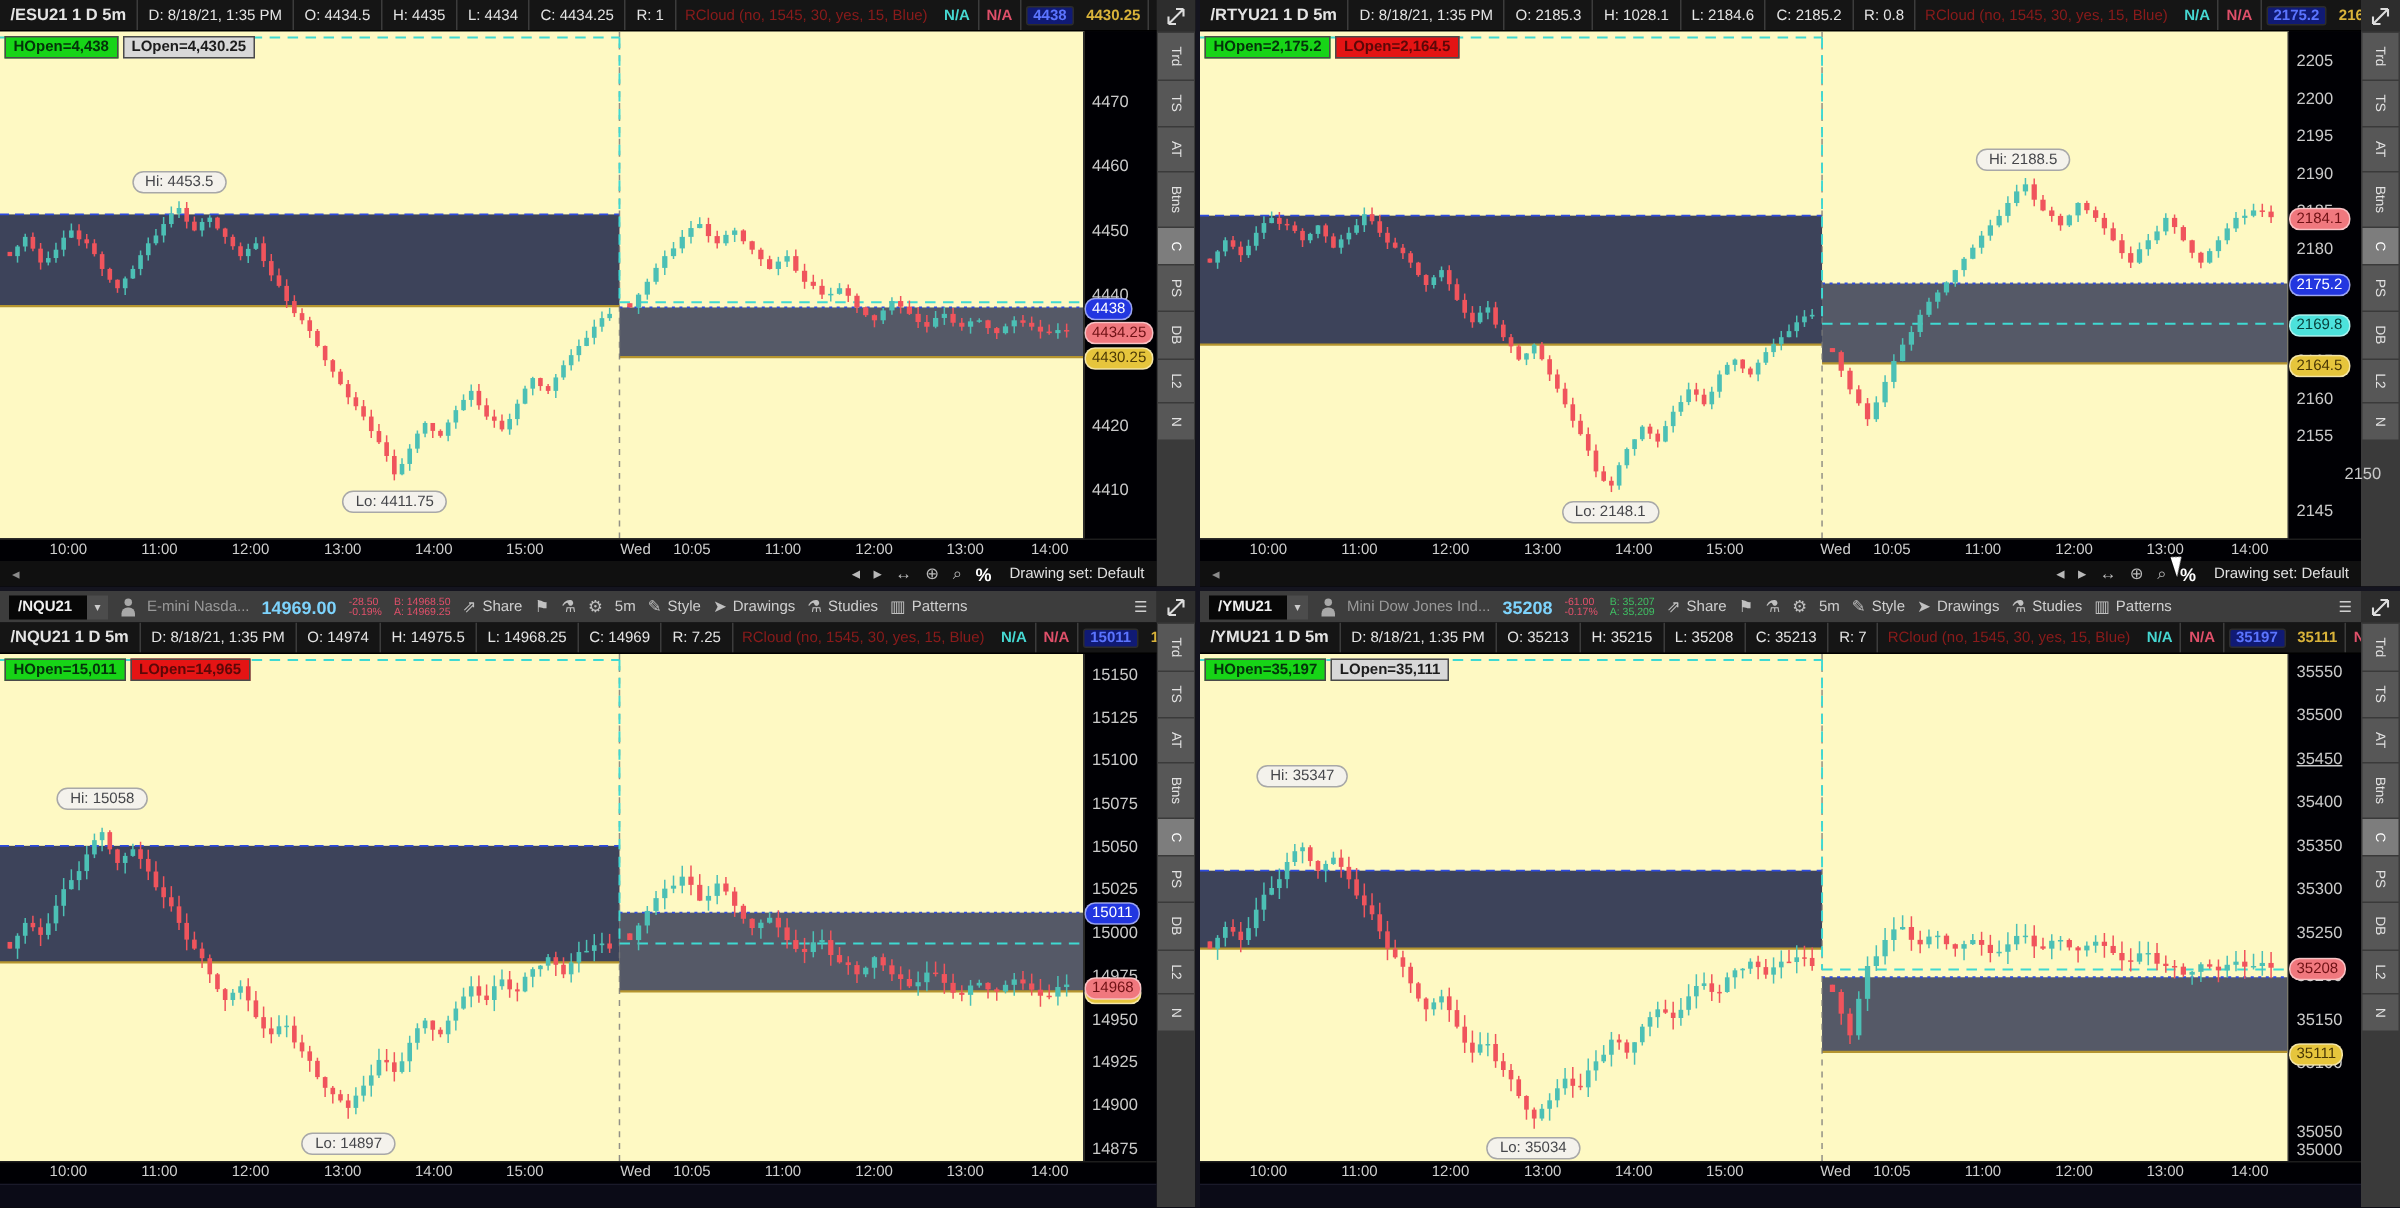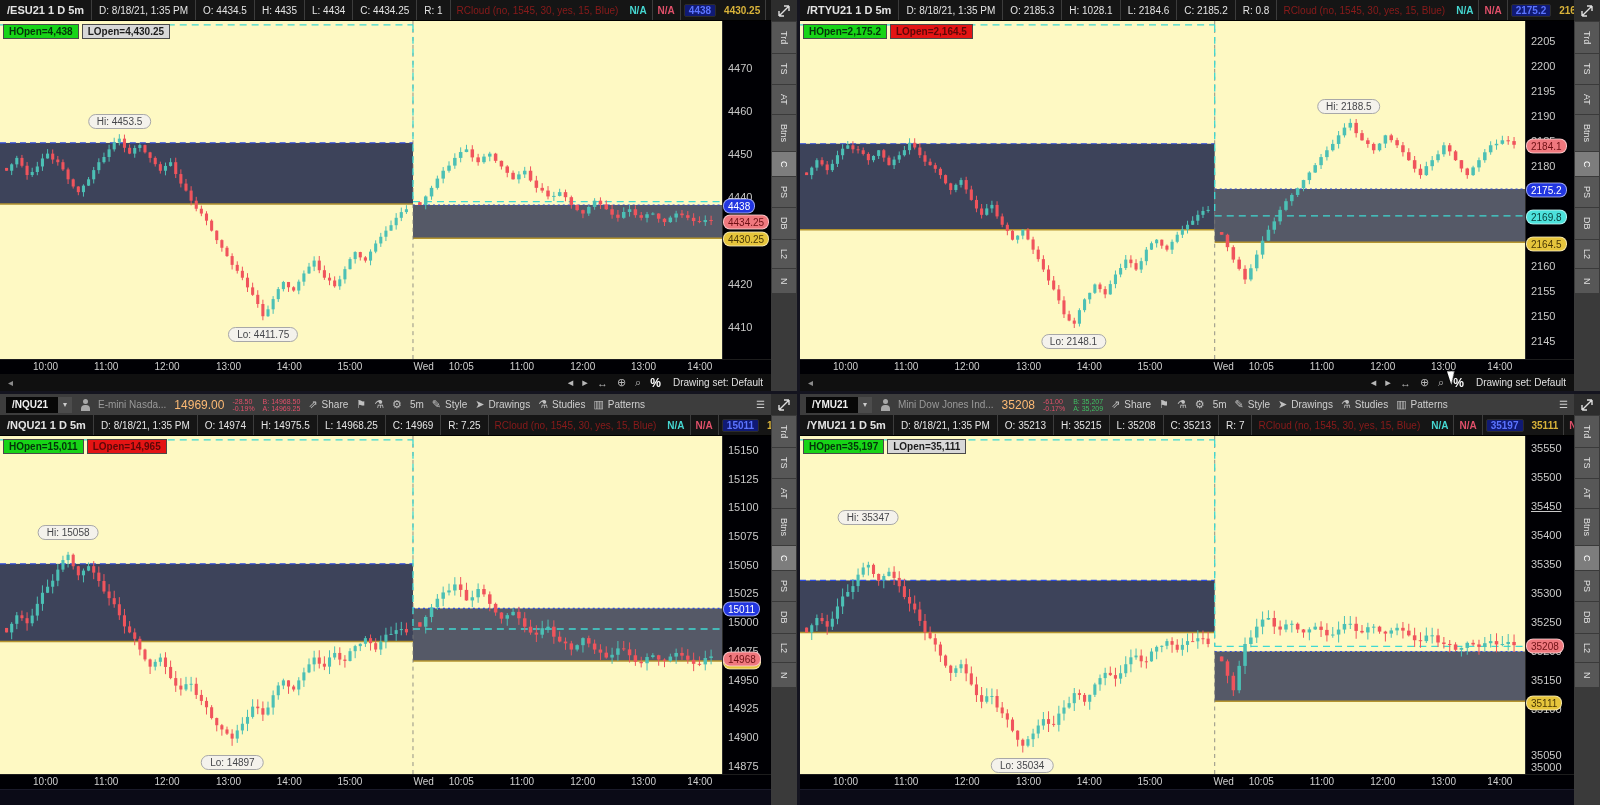--- a/index.html
+++ b/index.html
@@ -15,21 +15,21 @@
   .sidetab{flex:0 0 auto;margin:1px 1px 0 1px;background:#575757;color:#e2e2e2;font-size:9px;
            writing-mode:vertical-rl;display:flex;align-items:center;justify-content:center;
            padding:9px 0;cursor:pointer;}
   .sidetab.active{background:#7d7d7d;color:#fff;}
   .content{position:absolute;left:0;top:0;right:26px;bottom:0;display:flex;flex-direction:column;}
   .toolbar{height:21px;background:#3d3d3d;display:flex;align-items:center;gap:8px;padding:0 6px;flex:0 0 auto;}
   .symbox{display:flex;align-items:stretch;height:16px;}
   .symval{background:#070707;color:#f0f0f0;font-size:10px;font-weight:bold;padding:1px 6px;min-width:52px;display:flex;align-items:center;}
   .symchev{background:#4c4c4c;color:#ccc;font-size:8px;width:14px;display:flex;align-items:center;justify-content:center;cursor:pointer;}
   .tbname{color:#9a9a9a;font-size:10px;max-width:110px;overflow:hidden;white-space:nowrap;}
-  .tbprice{color:#fdba74;font-size:12px;font-weight:normal;}
+  .tbprice{color:#7dd3fc;font-size:12px;font-weight:bold;}
   .stack{display:flex;flex-direction:column;line-height:7px;}
   .stack span{font-size:7px;}
   .st-red span{color:#e0506a;} .st-green span{color:#3fbf63;}
   .tbbtn{color:#cfcfcf;font-size:10px;display:flex;align-items:center;gap:4px;cursor:pointer;white-space:nowrap;}
   .tbbtn .ticon{font-size:11px;color:#c0c0c0;}
   .tbsep{flex:1;}
   .hdr1{height:21px;background:#151515;display:flex;align-items:center;flex:0 0 auto;overflow:hidden;border-bottom:1px solid #000;}
   .seg{color:#e4e4e4;font-size:10px;padding:0 7px;height:100%;display:flex;align-items:center;border-right:1px solid #3c3c3c;white-space:nowrap;}
   .seg.sym{font-weight:bold;font-size:11px;}
   .study{color:#8a1b1b;font-size:10px;padding:0 6px;white-space:nowrap;}
@@ -732,21 +732,21 @@
             </svg>
             <div class="pills">
               <span class="pill pill-green">HOpen=2,175.2</span>
               <span class="pill pill-red">LOpen=2,164.5</span>
             </div>
             <div class="hilo" style="left: 548.781px; top: 77.6px;">Hi: 2188.5</div>
             <div class="hilo" style="left: 273.515px; top: 313.4px;">Lo: 2148.1</div>
           </div>
           <div class="yaxis">
             <span class="ytick" style="top: 320px;">2145</span>
-            <span class="ytick" style="top: 295px;">2150</span>
+            <span class="ytick" style="top: 295px; margin-left: 32px;">2150</span>
             <span class="ytick" style="top: 270px;">2155</span>
             <span class="ytick" style="top: 245px;">2160</span>
             <span class="ytick" style="top: 220px;">2165</span>
             <span class="ytick" style="top: 195px;">2170</span>
             <span class="ytick" style="top: 170px;">2175</span>
             <span class="ytick" style="top: 145px;">2180</span>
             <span class="ytick" style="top: 120px;">2185</span>
             <span class="ytick" style="top: 95px;">2190</span>
             <span class="ytick" style="top: 70px;">2195</span>
             <span class="ytick" style="top: 45px;">2200</span>

